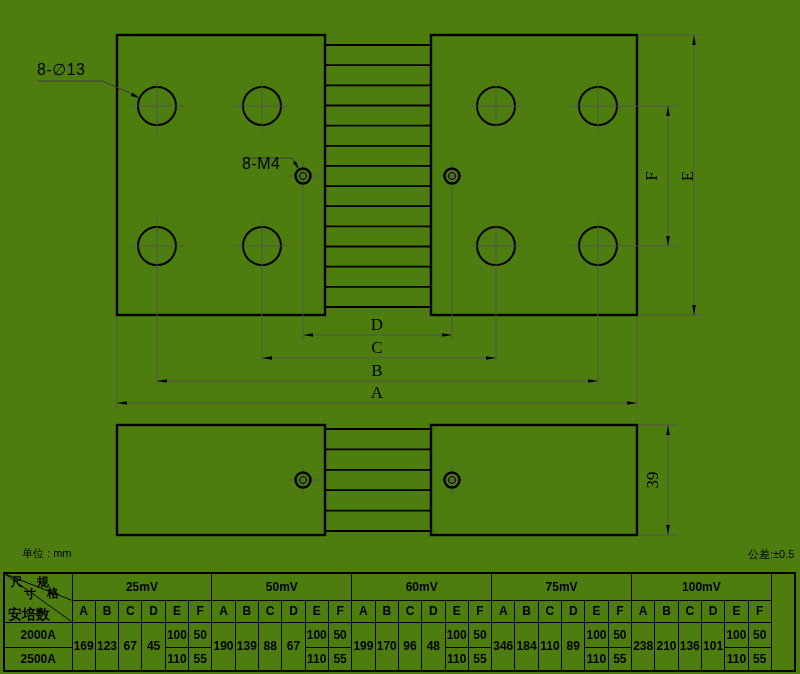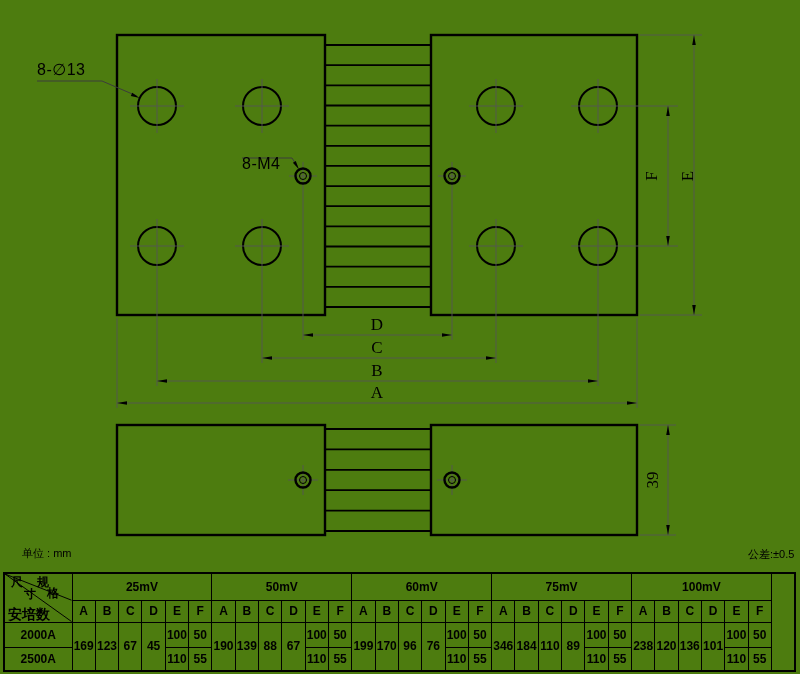--- a/index.html
+++ b/index.html
@@ -280,31 +280,31 @@
       <td>50</td>
       <td rowspan="2">190</td>
       <td rowspan="2">139</td>
       <td rowspan="2">88</td>
       <td rowspan="2">67</td>
       <td>100</td>
       <td>50</td>
       <td rowspan="2">199</td>
       <td rowspan="2">170</td>
       <td rowspan="2">96</td>
-      <td rowspan="2">76</td>
+      <td rowspan="2">48</td>
       <td>100</td>
       <td>50</td>
       <td rowspan="2">346</td>
       <td rowspan="2">184</td>
       <td rowspan="2">110</td>
       <td rowspan="2">89</td>
       <td>100</td>
       <td>50</td>
       <td rowspan="2">238</td>
-      <td rowspan="2">120</td>
+      <td rowspan="2">210</td>
       <td rowspan="2">136</td>
       <td rowspan="2">101</td>
       <td>100</td>
       <td>50</td>
     </tr>
     <tr class="r4">
       <td>2500A</td>
       <td>110</td>
       <td>55</td>
       <td>110</td>

